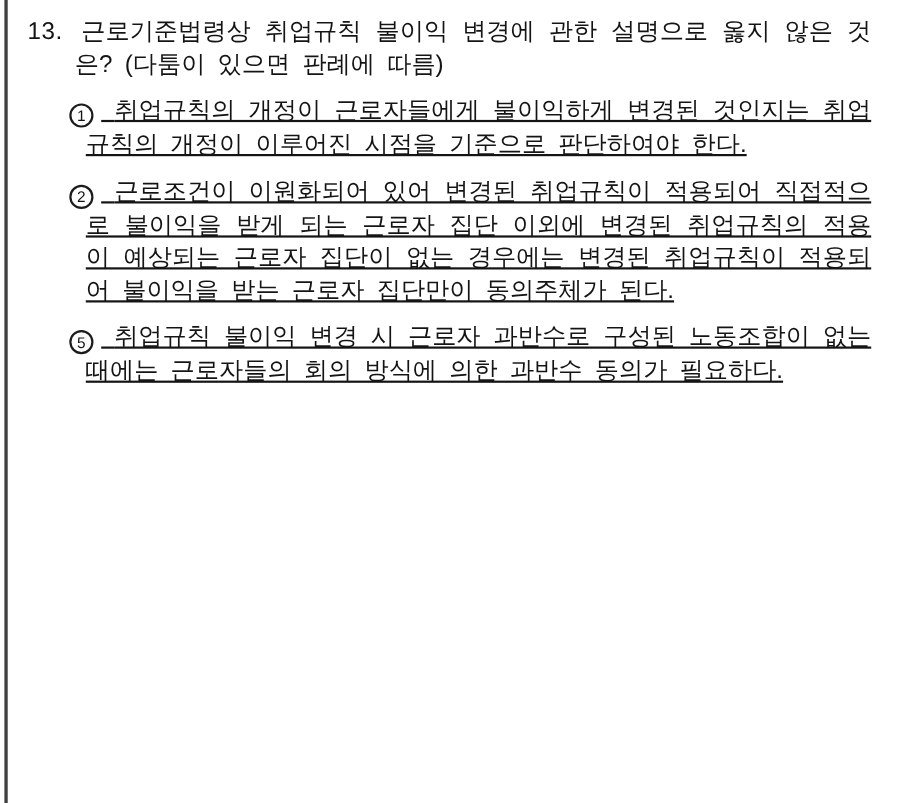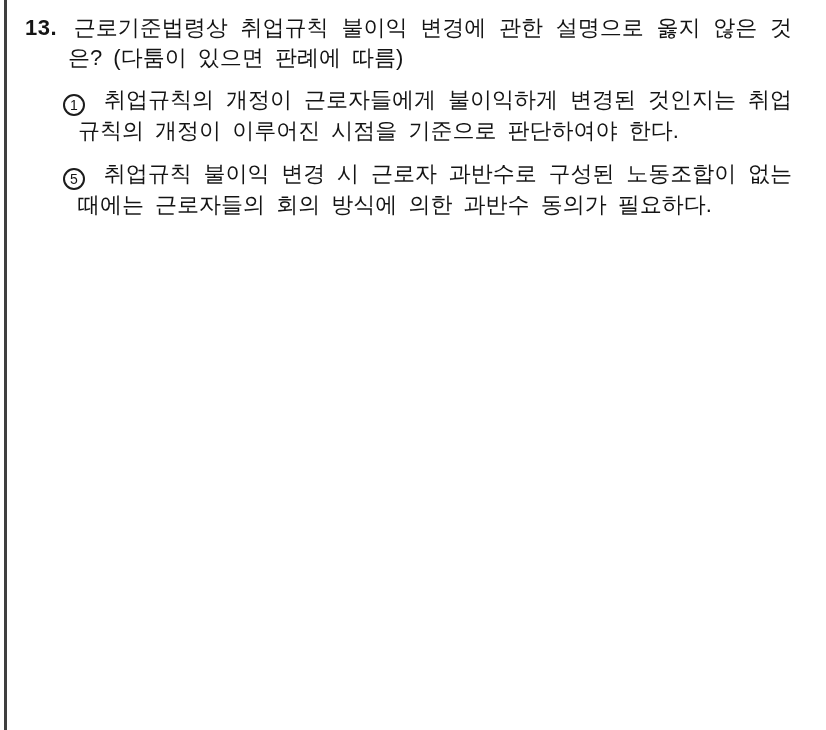--- a/index.html
+++ b/index.html
@@ -35,26 +35,26 @@
     overflow-wrap: break-word;
   }
   .question-head {
     margin: 0 0 13px 0;
     padding-left: 43px;
     text-indent: -43px;
   }
   .q-num {
     margin-right: 4px;
     letter-spacing: 0.5px;
-    font-weight: bold;
   }
   .option {
     margin: 0 0 13px 0;
     padding-left: 53px;
     text-indent: -15px;
+    text-decoration: underline;
   }
   .option:last-child {
     margin-bottom: 12px;
   }
   .opt-circle {
     display: inline-block;
     box-sizing: border-box;
     width: 22px;
     height: 22px;
     border: 2px solid #1c1c1c;
@@ -72,18 +72,19 @@
 <body>
 
 <div class="left-rule"></div>
 
 <div class="content">
 
   <p class="question-head"><span class="q-num">13.</span><span> </span><span>근로기준법령상 취업규칙 불이익 변경에 관한 설명으로 옳지 않은 것은? (다툼이 있으면 판례에 따름)</span></p>
 
   <p class="option"><span class="opt-circle">1</span><span> </span><span>취업규칙의 개정이 근로자들에게 불이익하게 변경된 것인지는 취업규칙의 개정이 이루어진 시점을 기준으로 판단하여야 한다.</span></p>
 
+  <p class="option"><span class="opt-circle">2</span><span> </span><span>근로조건이 이원화되어 있어 변경된 취업규칙이 적용되어 직접적으로 불이익을 받게 되는 근로자 집단 이외에 변경된 취업규칙의 적용이 예상되는 근로자 집단이 없는 경우에는 변경된 취업규칙이 적용되어 불이익을 받는 근로자 집단만이 동의주체가 된다.</span></p>
 
 
 
   <p class="option"><span class="opt-circle">5</span><span> </span><span>취업규칙 불이익 변경 시 근로자 과반수로 구성된 노동조합이 없는 때에는 근로자들의 회의 방식에 의한 과반수 동의가 필요하다.</span></p>
 
 </div>
 
 </body></html>

